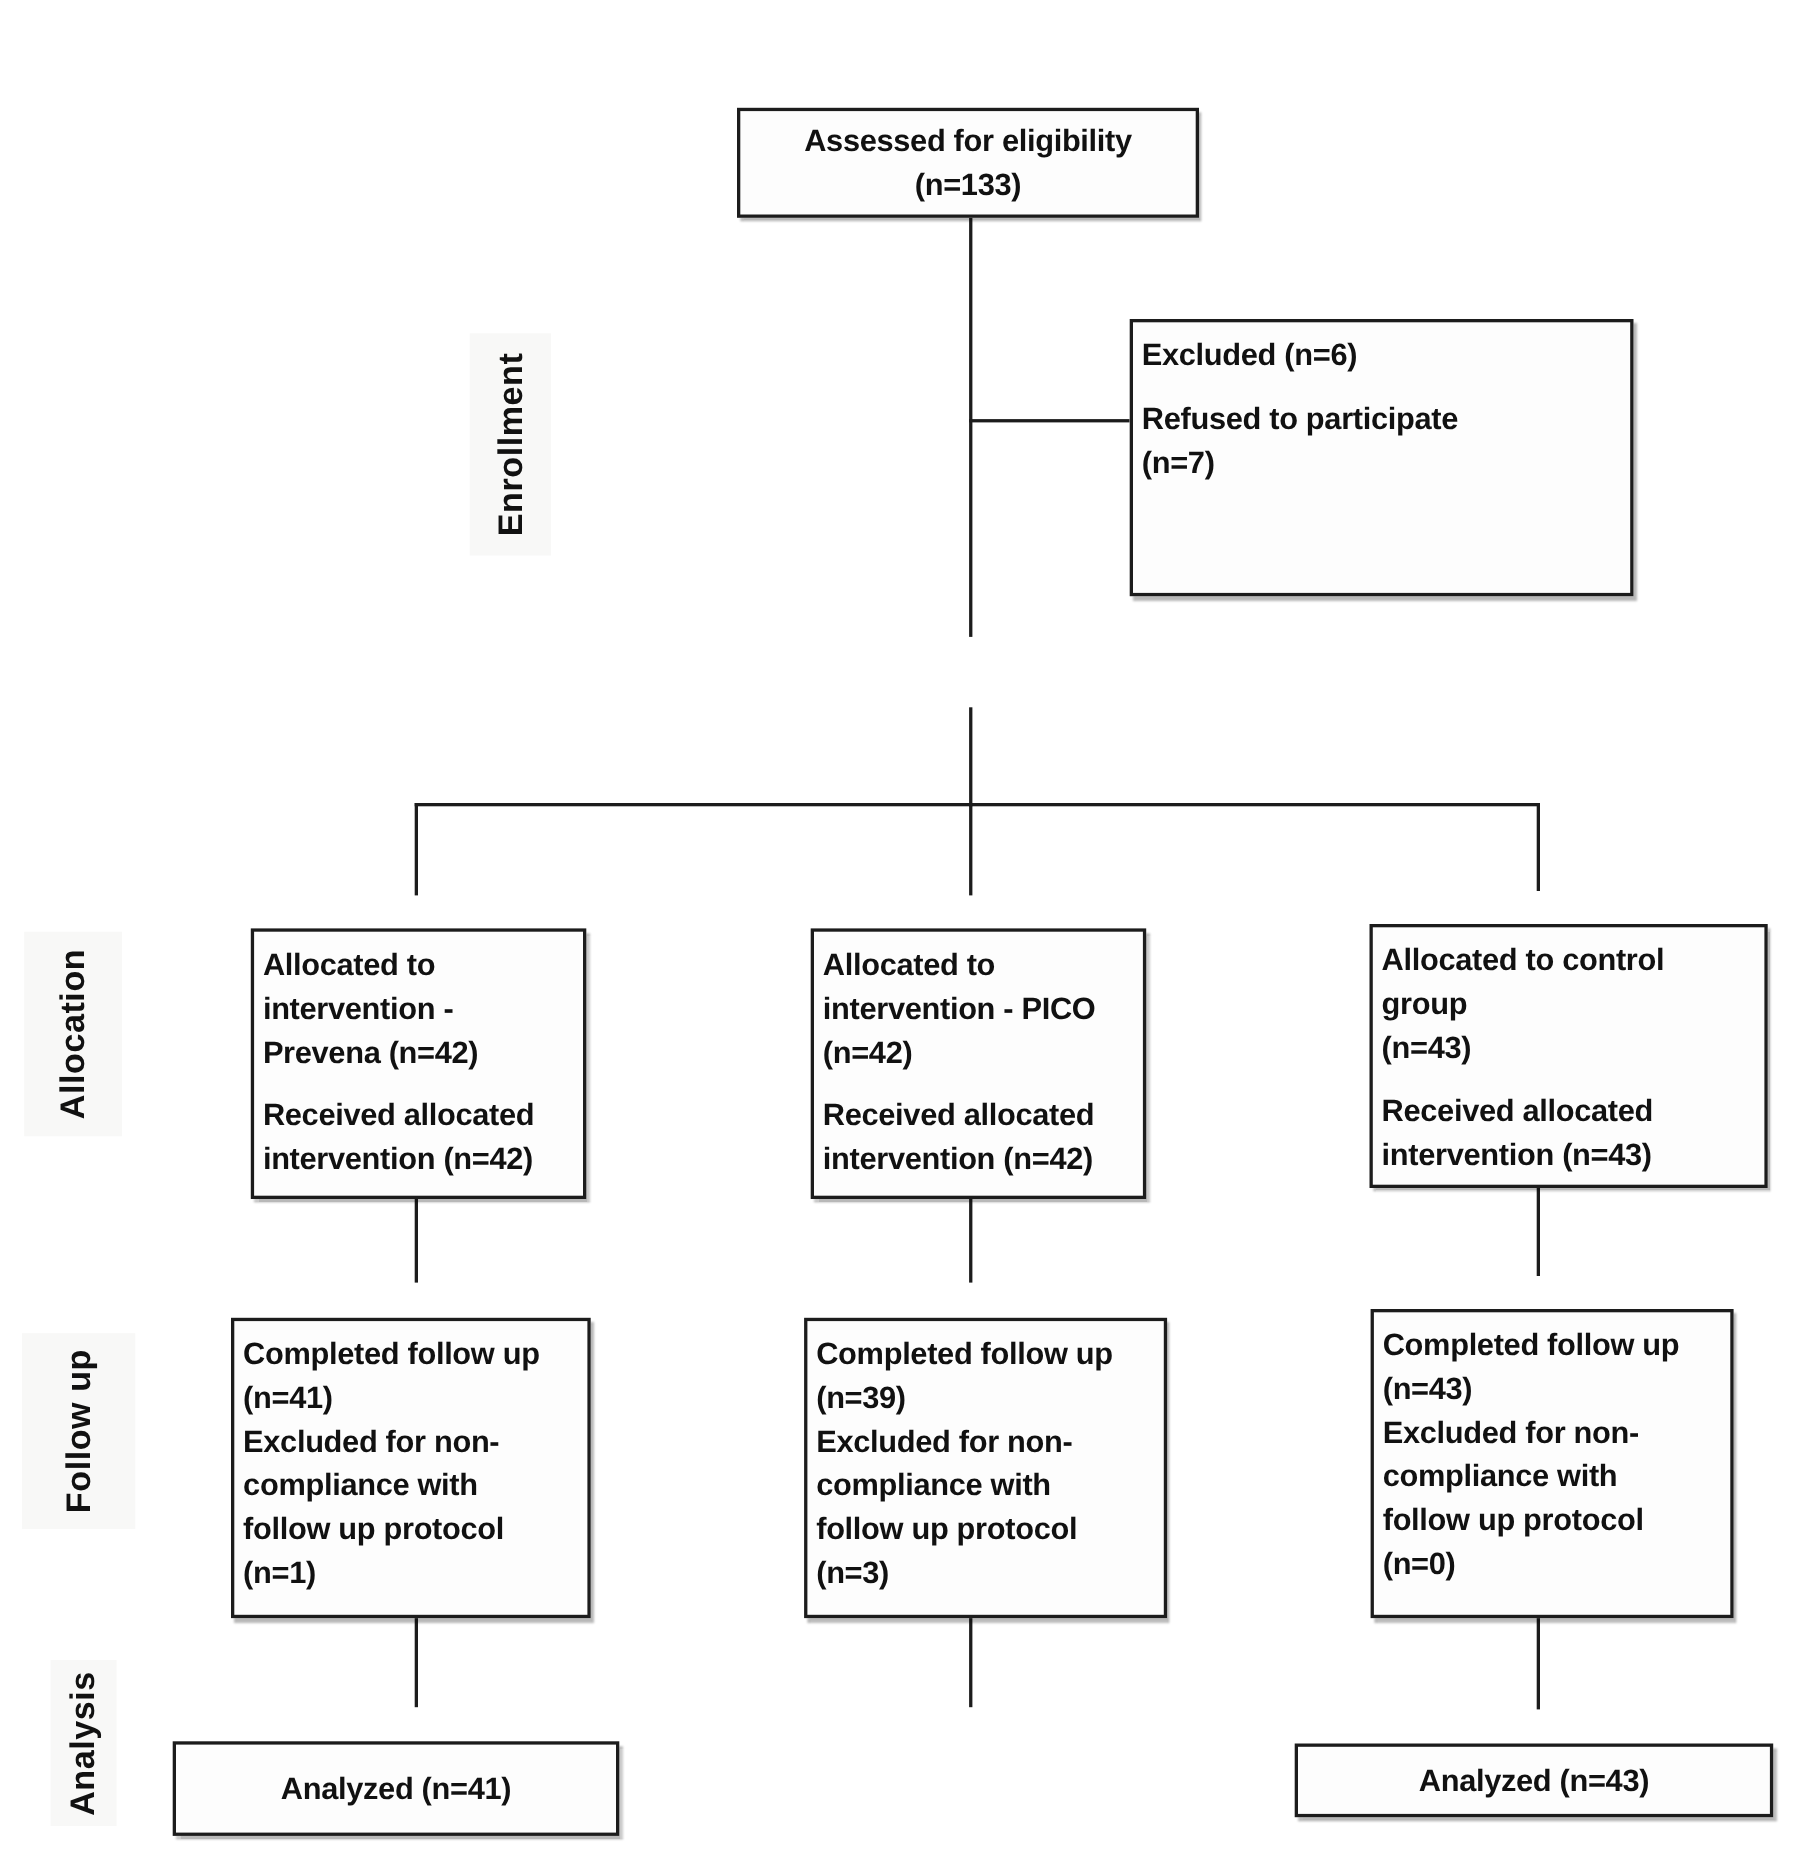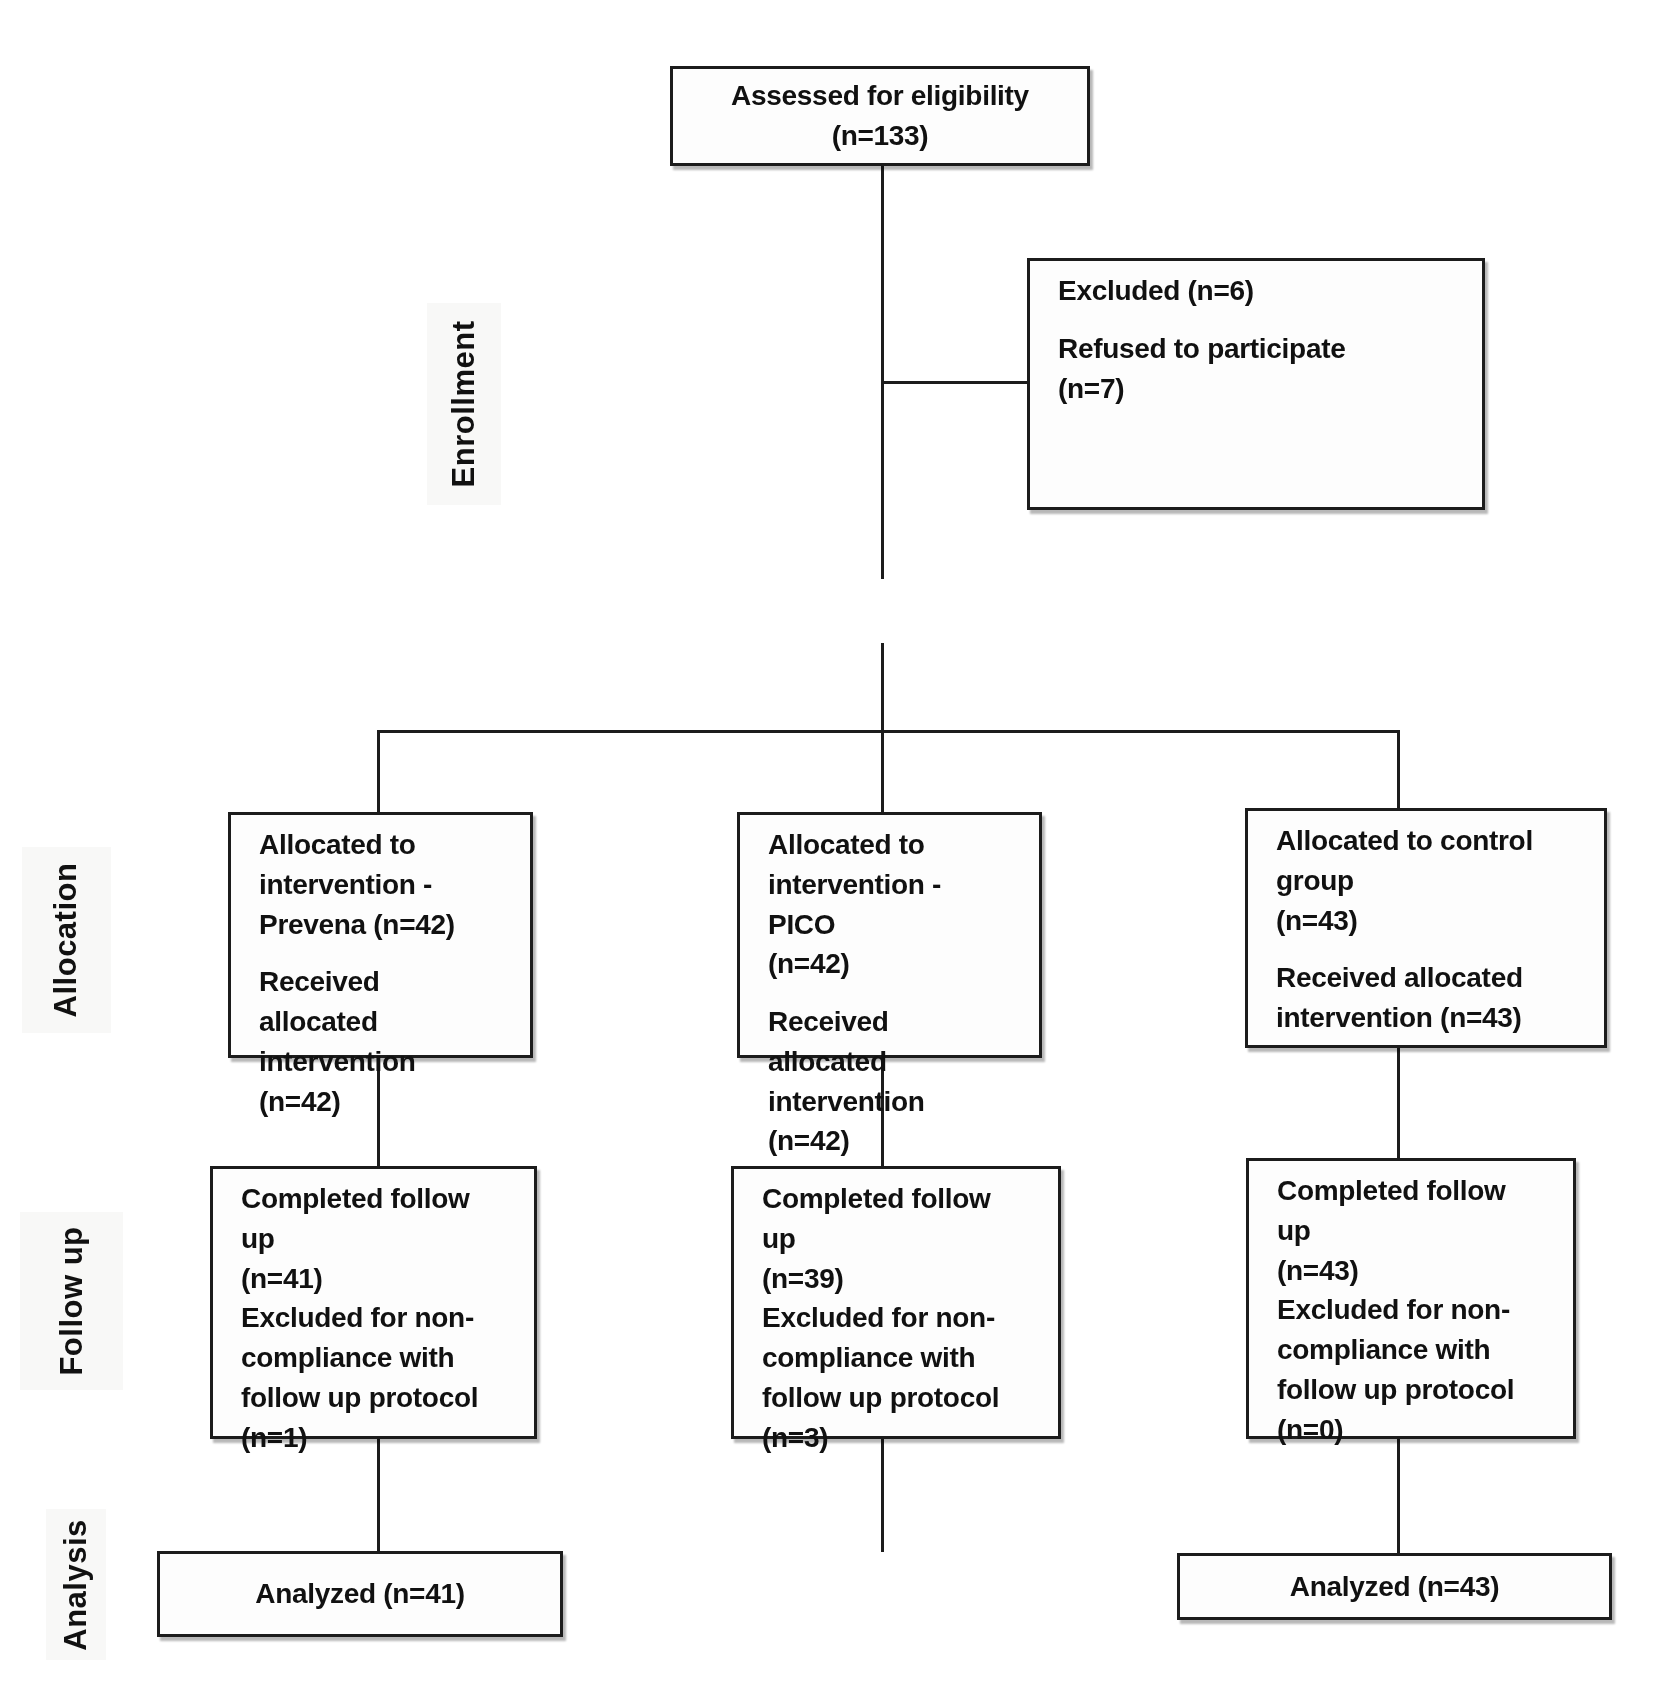--- a/index.html
+++ b/index.html
@@ -11,32 +11,33 @@
     color:#111;
     overflow:hidden;
   }
   .box{
     position:absolute;
     background:#fdfdfd;
     border:3px solid #1c1c1c;
     box-shadow:3px 4px 2px rgba(0,0,0,0.28);
     box-sizing:border-box;
     font-weight:700;
+    margin-top:32px;
   }
   .box-text{
     white-space:pre-line;
     font-size:28px;
     line-height:1.42;
     letter-spacing:-0.3px;
   }
   .centered{
     display:flex;align-items:center;justify-content:center;
     text-align:center;
   }
-  .padded{padding:10px 28px;}
+  .padded{padding:10px 8px;}
   .para{margin:0 0 18px 0;}
   .para:last-child{margin-bottom:0;}
   .line{position:absolute;background:#1c1c1c;}
   .stage-label{
     position:absolute;
     background:#f8f8f7;
     display:flex;align-items:center;justify-content:center;
   }
   .stage-label span{
     transform:rotate(-90deg);

